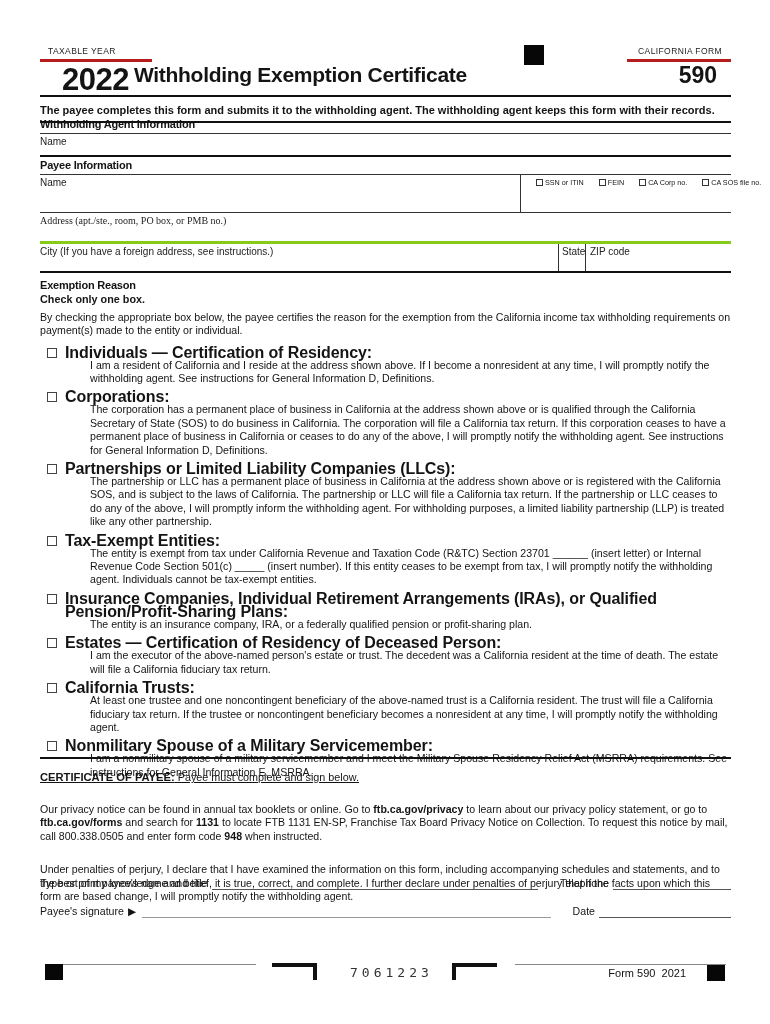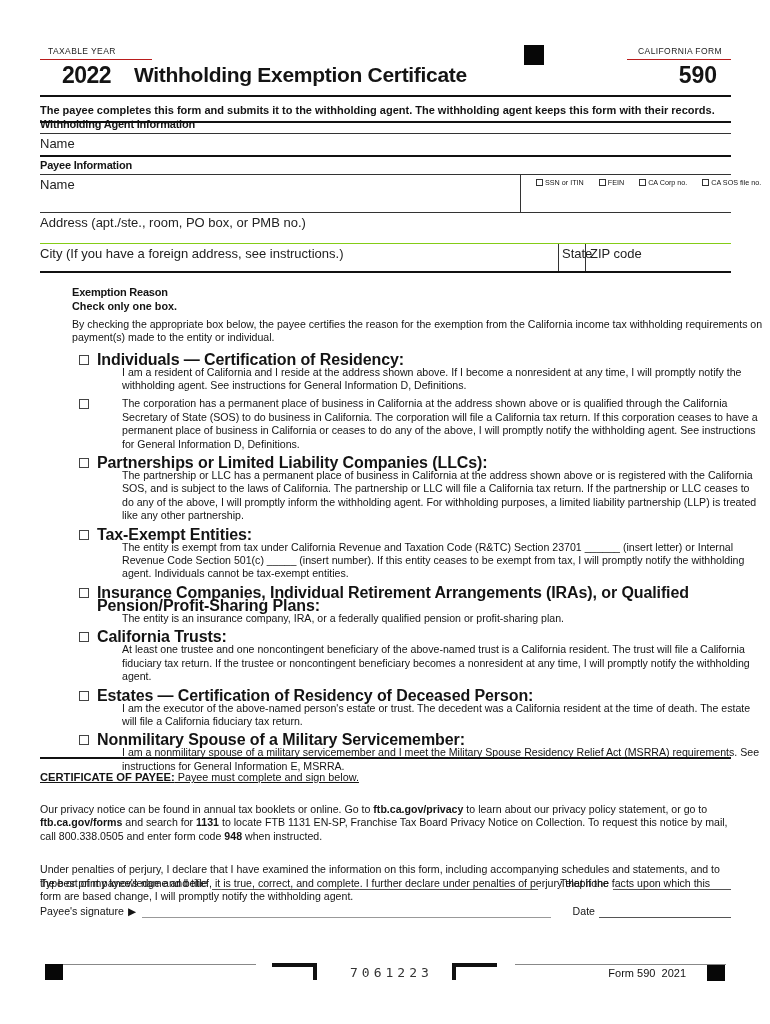--- a/index.html
+++ b/index.html
@@ -5,56 +5,56 @@
   * { margin:0; padding:0; box-sizing:border-box; }
   html,body { background:#ffffff; }
   .page {
     position:relative; width:770px; height:1024px; background:#fff;
     font-family:"Liberation Sans","DejaVu Sans",sans-serif; color:#141414;
     overflow:hidden;
   }
   .sec { position:absolute; left:40px; width:691px; }
 
   
-  .corner-label { font-size:8.5px; letter-spacing:.4px; color:#222; padding:0 6px 3px 8px; border-bottom:1px solid #b91c1c; }
+  .corner-label { font-size:8.5px; letter-spacing:.4px; color:#222; padding:0 6px 3px 8px; border-bottom:3px solid #b91c1c; }
   .hdr-taxable { position:absolute; left:40px; top:46px; width:112px; }
   .hdr-caform  { position:absolute; right:39px; top:46px; width:104px; text-align:center; }
-  .hdr-year  { position:absolute; left:62px;  top:62px; font-size:23px; font-weight:bold; letter-spacing:-0.5px; }
+  .hdr-year  { position:absolute; left:62px;  top:62px; font-size:31px; font-weight:bold; letter-spacing:-0.5px; }
   .hdr-title { position:absolute; left:134px; top:63px; font-size:21px; font-weight:bold; letter-spacing:-0.3px; }
   .hdr-num   { position:absolute; right:53px; top:62px; font-size:23px; font-weight:bold; }
   .regsq { position:absolute; background:#070707; }
 
   
   .banner { top:95px; border-top:2px solid #111; border-bottom:2px solid #111; padding:3px 0 3px 0; }
   .banner span { font-size:11px; font-weight:bold; }
 
   
   .sec-title { font-size:11px; font-weight:bold; letter-spacing:-0.2px; padding:2px 0 3px 0; }
   .thinrule { border-bottom:1px solid #333; }
-  .fieldlabel { font-size:13px; color:#222; padding:2px 0 0 0; }
+  .fieldlabel { font-size:10px; color:#222; padding:2px 0 0 0; }
 
   
   .agent { top:116px; }
   .agent .namerow { height:32px; }
 
   
   .payee { top:155px; border-top:2px solid #111; }
   .payee .namerow { height:38px; border-bottom:1px solid #333; position:relative; }
   .idcell { position:absolute; left:480px; top:0; width:211px; height:100%; border-left:1px solid #333; padding:3px 0 0 3px; display:flex; flex-wrap:nowrap; align-items:flex-start; }
   .idopt { display:flex; align-items:center; margin-right:3px;padding-left:12px; }
   .idopt .box { width:7px; height:7px; border:1px solid #333; margin-right:2px; flex:none; }
   .idopt .lbl { font-size:7.2px; white-space:nowrap; }
-  .payee .addrrow { height:31px; border-bottom:1px solid #84cc16; }
+  .payee .addrrow { height:31px; border-bottom:3px solid #84cc16;font-family:Liberation Serif, serif; }
   .cityrow { height:29px; border-bottom:2px solid #111; display:flex; }
   .citycell { flex:1; }
   .statecell { width:27px; border-left:1px solid #333; }
   .zipcell { width:146px; border-left:1px solid #333; padding-left:4px; }
 
   
-  .exemption { top:284px;margin-left:32px; }
+  .exemption { top:277px; }
   .checkonly { font-size:10.8px; font-weight:bold; margin-top:2px; }
   .intro { font-size:10.6px; line-height:13.3px; margin-top:6px; }
   .opts { margin-top:8px; }
   .opt { display:flex; margin-bottom:5px; }
   .opt .cb { width:10px; height:10px; border:1px solid #444; margin:2px 8px 0 7px; flex:none; }
   .opt-txt { flex:1; }
   .opt-title { font-size:16px; font-weight:bold; line-height:13px; letter-spacing:-0.1px; }
   .opt-body { font-size:10.6px; line-height:13.4px; margin-left:25px; }
 
   
@@ -159,20 +159,21 @@
         <span class="cb"></span>
         <div class="opt-txt">
           <div class="opt-title">Individuals — Certification of Residency:</div>
           <div class="opt-body">I am a resident of California and I reside at the address shown above. If I become a nonresident at any time, I will promptly notify the withholding agent. See instructions for General Information D, Definitions.</div>
         </div>
       </div>
 
       <div class="opt">
         <span class="cb"></span>
         <div class="opt-txt">
+          <div class="opt-title">Corporations:</div>
           <div class="opt-body">The corporation has a permanent place of business in California at the address shown above or is qualified through the California Secretary of State (SOS) to do business in California. The corporation will file a California tax return. If this corporation ceases to have a permanent place of business in California or ceases to do any of the above, I will promptly notify the withholding agent. See instructions for General Information D, Definitions.</div>
         </div>
       </div>
 
       <div class="opt">
         <span class="cb"></span>
         <div class="opt-txt">
           <div class="opt-title">Partnerships or Limited Liability Companies (LLCs):</div>
           <div class="opt-body">The partnership or LLC has a permanent place of business in California at the address shown above or is registered with the California SOS, and is subject to the laws of California. The partnership or LLC will file a California tax return. If the partnership or LLC ceases to do any of the above, I will promptly inform the withholding agent. For withholding purposes, a limited liability partnership (LLP) is treated like any other partnership.</div>
         </div>
@@ -190,30 +191,30 @@
         <span class="cb"></span>
         <div class="opt-txt">
           <div class="opt-title">Insurance Companies, Individual Retirement Arrangements (IRAs), or Qualified Pension/Profit-Sharing Plans:</div>
           <div class="opt-body">The entity is an insurance company, IRA, or a federally qualified pension or profit-sharing plan.</div>
         </div>
       </div>
 
       <div class="opt">
         <span class="cb"></span>
         <div class="opt-txt">
+          <div class="opt-title">Estates — Certification of Residency of Deceased Person:</div>
+          <div class="opt-body">I am the executor of the above-named person's estate or trust. The decedent was a California resident at the time of death. The estate will file a California fiduciary tax return.</div>
+        </div>
+      </div>
+
+      <div class="opt">
+        <span class="cb"></span>
+        <div class="opt-txt">
           <div class="opt-title">California Trusts:</div>
           <div class="opt-body">At least one trustee and one noncontingent beneficiary of the above-named trust is a California resident. The trust will file a California fiduciary tax return. If the trustee or noncontingent beneficiary becomes a nonresident at any time, I will promptly notify the withholding agent.</div>
-        </div>
-      </div>
-
-      <div class="opt">
-        <span class="cb"></span>
-        <div class="opt-txt">
-          <div class="opt-title">Estates — Certification of Residency of Deceased Person:</div>
-          <div class="opt-body">I am the executor of the above-named person's estate or trust. The decedent was a California resident at the time of death. The estate will file a California fiduciary tax return.</div>
         </div>
       </div>
 
       <div class="opt">
         <span class="cb"></span>
         <div class="opt-txt">
           <div class="opt-title">Nonmilitary Spouse of a Military Servicemember:</div>
           <div class="opt-body">I am a nonmilitary spouse of a military servicemember and I meet the Military Spouse Residency Relief Act (MSRRA) requirements. See instructions for General Information E, MSRRA.</div>
         </div>
       </div>

